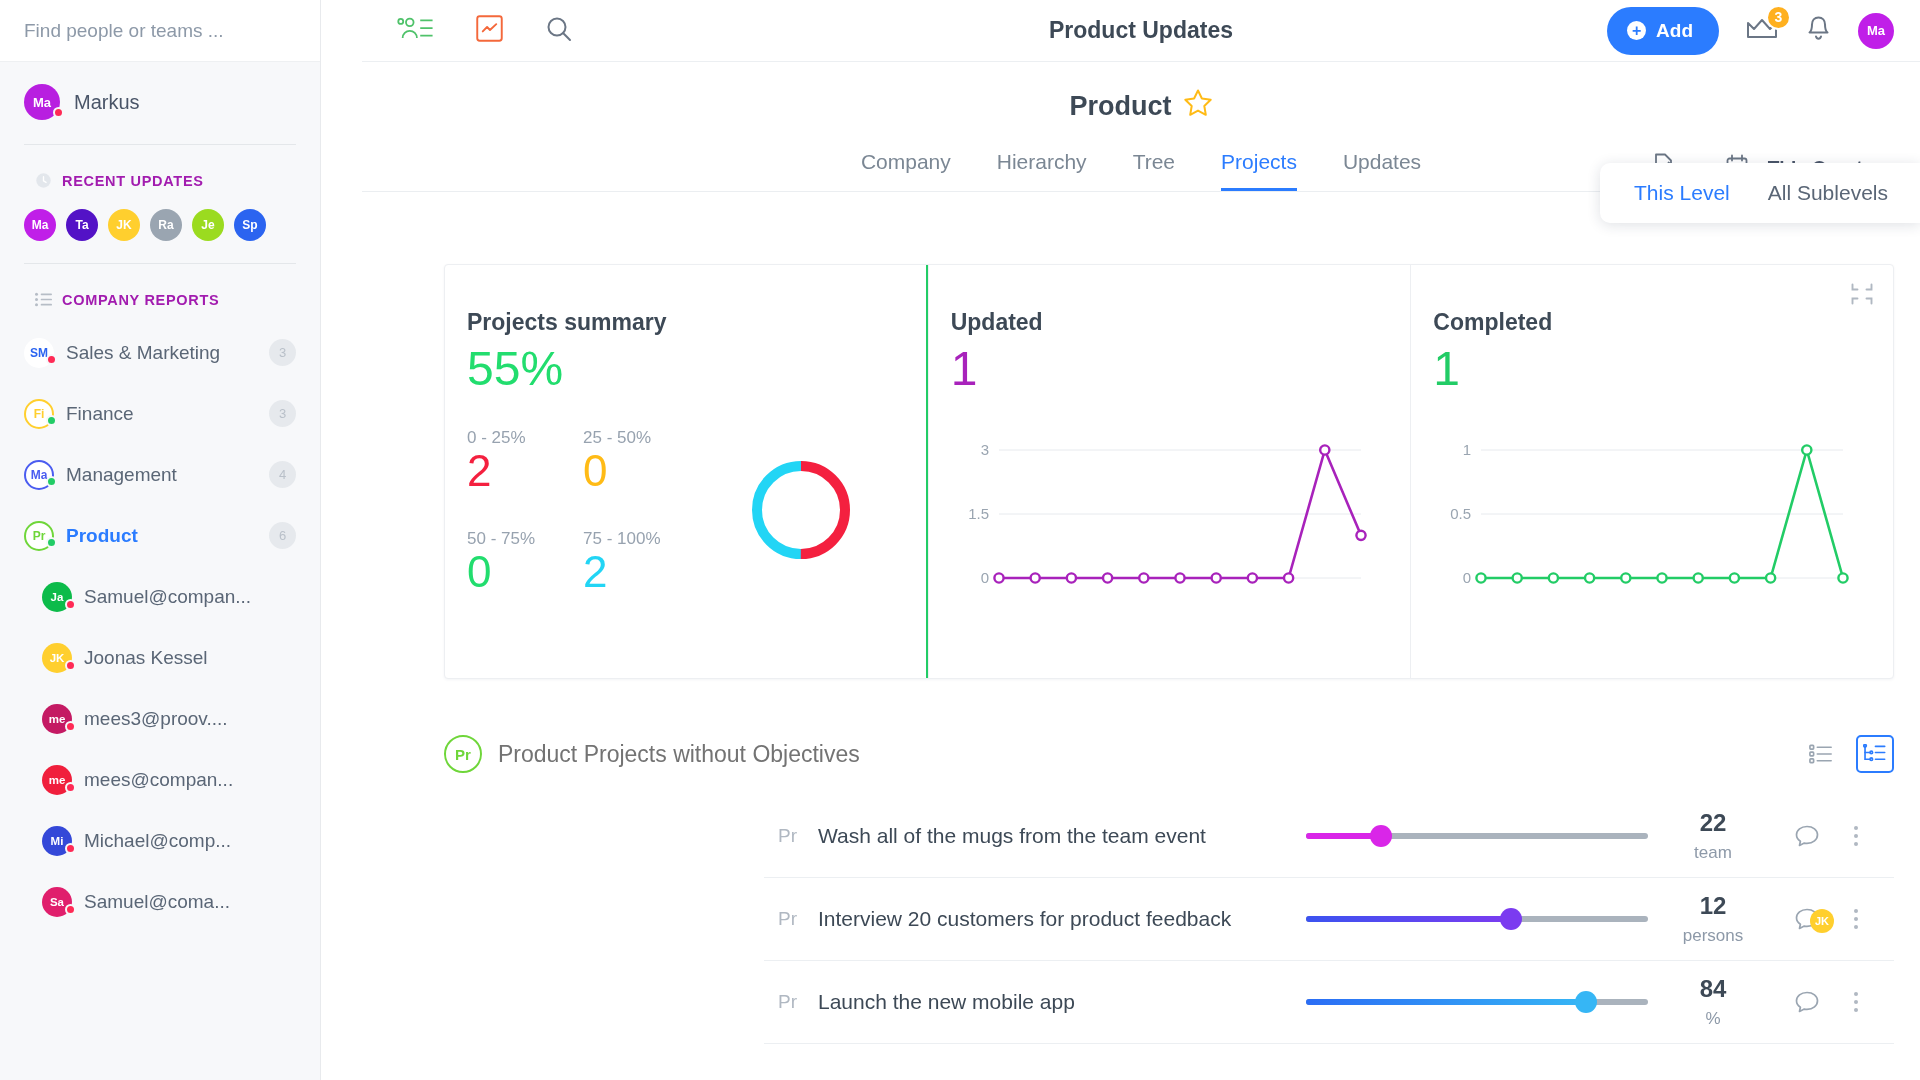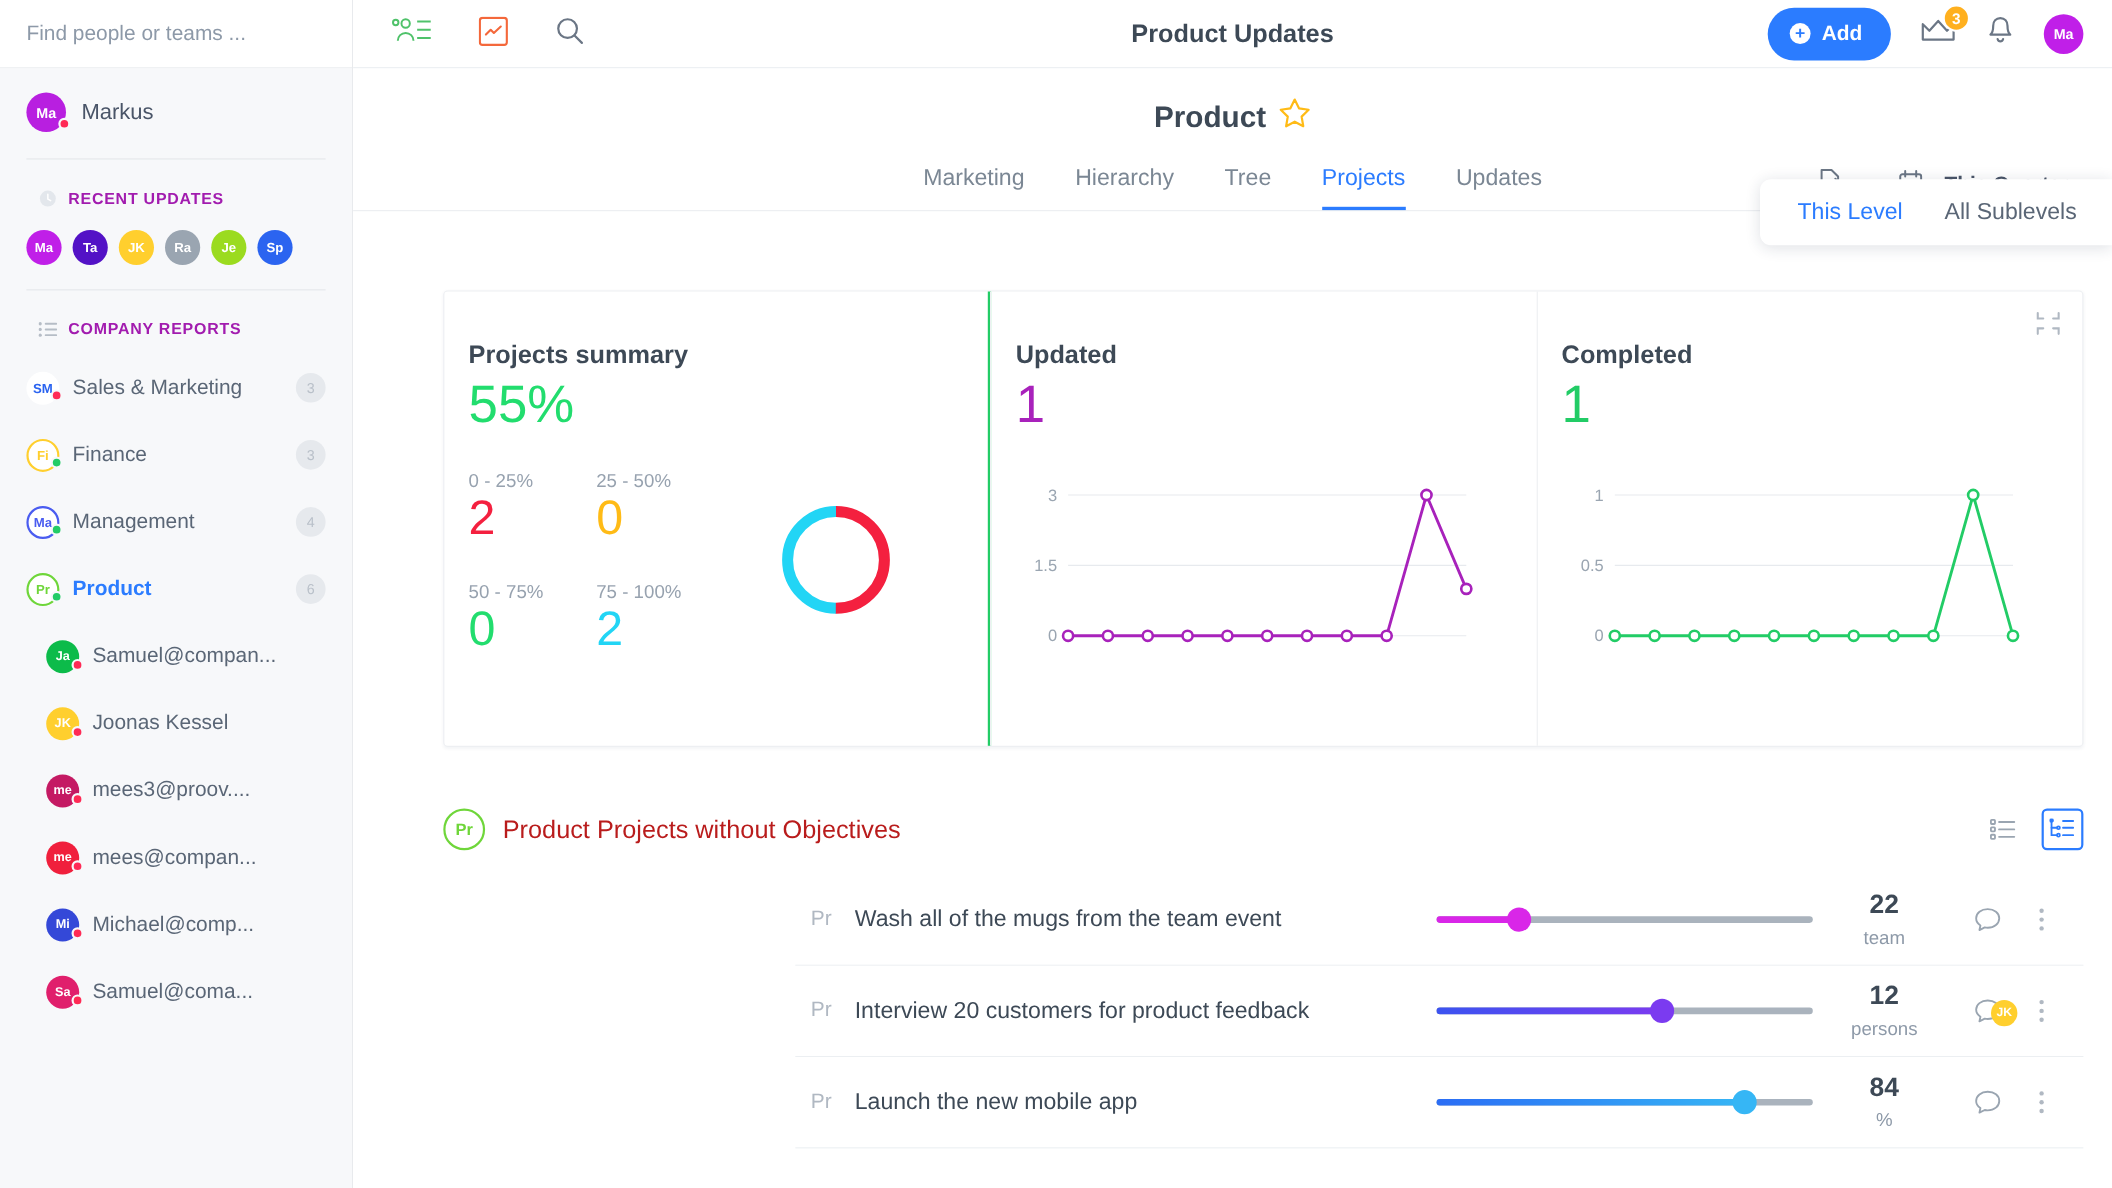--- a/index.html
+++ b/index.html
@@ -3,21 +3,21 @@
 <meta charset="utf-8">
 <style>
   * { box-sizing: border-box; margin: 0; padding: 0; }
   html, body {
     width: 1920px; height: 1080px;
     font-family: "Liberation Sans", sans-serif;
     background: #ffffff;
     overflow: hidden;
     color: #4a5568;
   }
-  #app { display: flex; width: 1920px; height: 929px; position: relative; }
+  #app { display: flex; width: 1920px; height: 929px; position: relative; gap: 41px; }
 
   
   .sidebar {
     width: 321px; height: 1080px;
     background: #f7f8fa;
     border-right: 1px solid #e8eaed;
     flex: 0 0 321px;
     position: relative;
     overflow: hidden;
   }
@@ -193,21 +193,21 @@
 
   .chart-area { margin-top: 46px; position: relative; }
   .axis-lbl { font-size: 15px; fill: #9aa5b1; font-family: "Liberation Sans", sans-serif; }
   .collapse-ico { position: absolute; top: 18px; right: 20px; cursor: pointer; }
 
   
   .listhead {
     margin: 56px 26px 0 82px;
     display: flex; align-items: center; gap: 16px;
   }
-  .listhead .ltitle { font-size: 23px; color: #b91c1c; text-align: right; }
+  .listhead .ltitle { font-size: 23px; color: #737373; text-align: right; }
   .listhead .toggles { margin-left: auto; display: flex; align-items: center; gap: 16px; }
   .tgl { width: 38px; height: 38px; display: inline-flex; align-items: center; justify-content: center; cursor: pointer; border-radius: 5px; }
   .tgl.sel { border: 2px solid #2b7cff; }
   .rowsbox {
     margin: 22px 26px 0 402px;
   }
   .prow {
     display: flex; align-items: center; height: 83px;
     border-bottom: 1px solid #eceff2;
     background: #fff; padding: 0 18px 0 14px;
@@ -408,21 +408,21 @@
       <div class="ph-title">
         <span>Product</span>
         <span>
           <svg width="30" height="29" viewBox="0 0 30 29">
             <path d="M15 2.5l3.9 8 8.8 1.3-6.4 6.2 1.5 8.8L15 22.6l-7.8 4.2 1.5-8.8-6.4-6.2 8.8-1.3z" fill="none" stroke="#ffbb16" stroke-width="2" stroke-linejoin="round"></path>
           </svg>
         </span>
       </div>
 
       <div class="tabs" id="tabbar">
-          <span class="tab">Marketing</span>
+          <span class="tab">Company</span>
           <span class="tab">Hierarchy</span>
           <span class="tab">Tree</span>
           <span class="tab active">Projects</span>
           <span class="tab">Updates</span>
         </div>
       <div class="head-rule"></div>
 
       <div class="daterow">
         <span>
           <svg width="26" height="28" viewBox="0 0 26 28">

